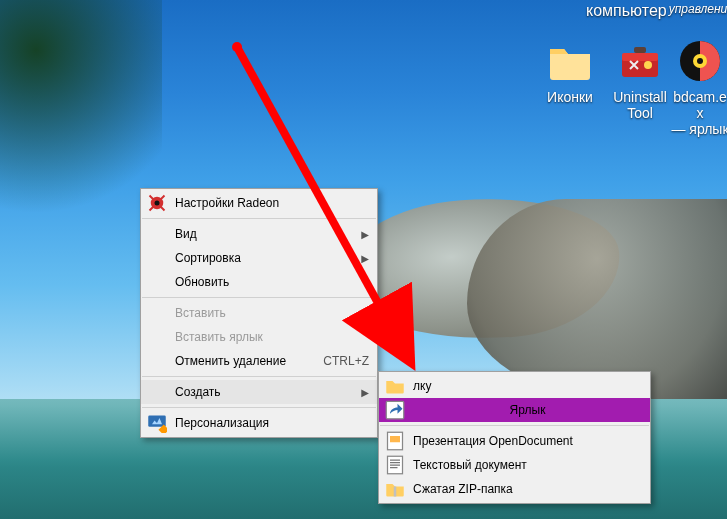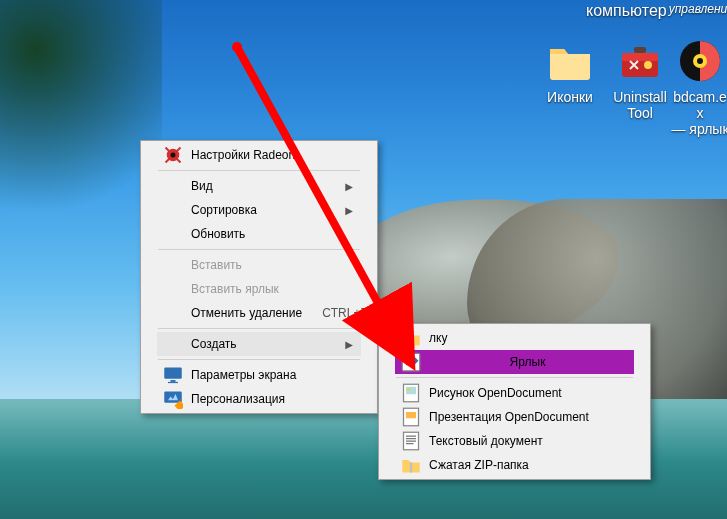--- a/index.html
+++ b/index.html
@@ -27,21 +27,21 @@
   
   .dicon { position:absolute; width:80px; text-align:center; color:#fff; font-size:14px;
     text-shadow: 0 1px 2px rgba(0,0,0,.8); cursor:pointer; }
   .dicon .glyph { width:48px; height:48px; margin:0 auto 4px; display:flex;
     align-items:center; justify-content:center; }
   .dicon .lbl { line-height:1.15; word-break:break-word; }
   .glyph svg { width:100%; height:100%; }
 
   
   .menu { position:absolute; background:#f0f0f0; border:1px solid #a0a0a0;
-    box-shadow: 3px 3px 6px rgba(0,0,0,.35); padding:2px 16px; }
+    box-shadow: 3px 3px 6px rgba(0,0,0,.35); padding:2px 0;margin-top:48px; }
   .mrow { display:flex; align-items:center; height:24px; padding:0 8px 0 6px;
     white-space:nowrap; cursor:default; color:#000; }
   .mrow .micon { width:20px; height:20px; margin-right:8px; flex:0 0 20px;
     display:flex; align-items:center; justify-content:center; }
   .mrow .mtext { flex:1 1 auto; }
   .mrow .mshort { color:#555; margin-left:20px; }
   .mrow .marrow { margin-left:12px; color:#555; font-size:10px; }
   .mrow.disabled { color:#9a9a9a; }
   .mrow.hover { background:#a21caf;text-align:center; }
   .mrow.opened { background:#e5e5e5; }
@@ -145,30 +145,20 @@
     <div class="mrow opened">
       <span class="micon"></span>
       <span class="mtext">Создать</span>
       <span class="marrow">▶</span>
     </div>
     <div class="msep"></div>
     <div class="mrow">
       <span class="micon">
         <svg viewBox="0 0 16 16">
             <rect x="1" y="2" width="14" height="9" rx="1" fill="#2f6fb3"></rect>
-            <rect x="6" y="12" width="4" height="1.5" fill="#2f6fb3"></rect>
-            <rect x="4" y="13.5" width="8" height="1" fill="#2f6fb3"></rect>
-          </svg>
-      </span>
-      <span class="mtext">Параметры экрана</span>
-    </div>
-    <div class="mrow">
-      <span class="micon">
-        <svg viewBox="0 0 16 16">
-            <rect x="1" y="2" width="14" height="9" rx="1" fill="#2f6fb3"></rect>
             <path d="M4 9l2-3 2 2 2-4 2 5z" fill="#a6d4ff"></path>
             <rect x="11" y="9" width="6" height="6" transform="rotate(45 12 12)" fill="#ff9800"></rect>
           </svg>
       </span>
       <span class="mtext">Персонализация</span>
     </div>
   </div>
 
   <div id="menu2" class="menu">
     <div class="mrow">
@@ -182,30 +172,20 @@
     <div class="mrow hover">
       <span class="micon">
         <svg viewBox="0 0 16 16">
             <rect x="1" y="1" width="14" height="14" rx="1" fill="#fff" stroke="#888"></rect>
             <path d="M4 11c0-3 3-5 6-5V3l4 4-4 4V8c-2 0-4 1-6 3z" fill="#2f6fb3"></path>
           </svg>
       </span>
       <span class="mtext">Ярлык</span>
     </div>
     <div class="msep"></div>
-    <div class="mrow">
-      <span class="micon">
-        <svg viewBox="0 0 16 16">
-            <rect x="2" y="1" width="12" height="14" fill="#fff" stroke="#888"></rect>
-            <rect x="4" y="3" width="8" height="6" fill="#b2dfdb"></rect>
-            <circle cx="6" cy="5" r="1" fill="#ffca28"></circle>
-          </svg>
-      </span>
-      <span class="mtext">Рисунок OpenDocument</span>
-    </div>
     <div class="mrow">
       <span class="micon">
         <svg viewBox="0 0 16 16">
             <rect x="2" y="1" width="12" height="14" fill="#fff" stroke="#888"></rect>
             <rect x="4" y="4" width="8" height="5" fill="#ffb74d"></rect>
           </svg>
       </span>
       <span class="mtext">Презентация OpenDocument</span>
     </div>
     <div class="mrow">

